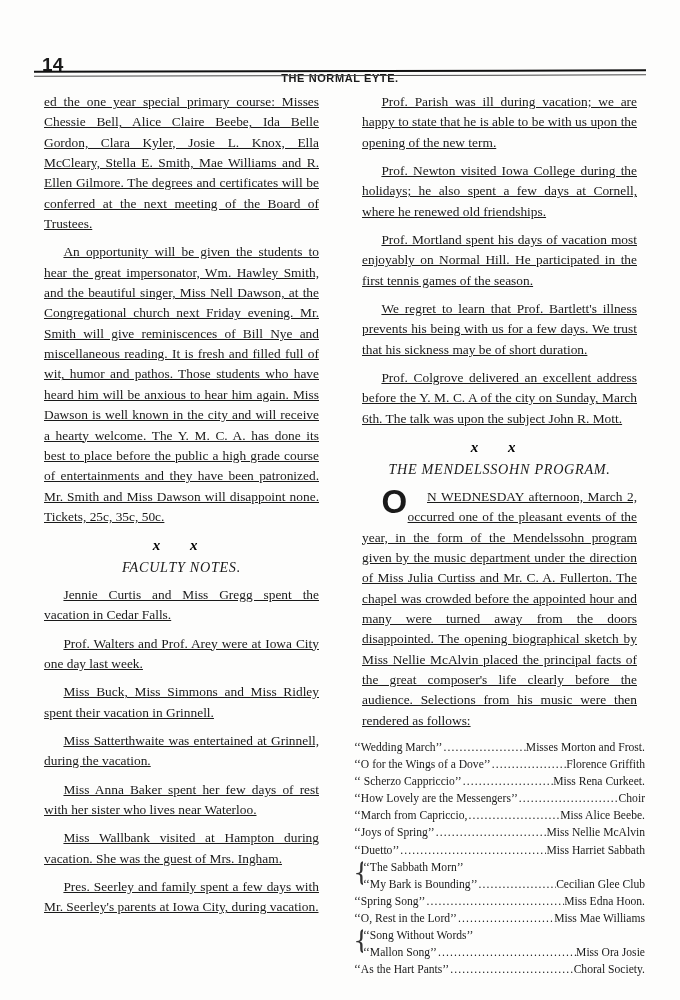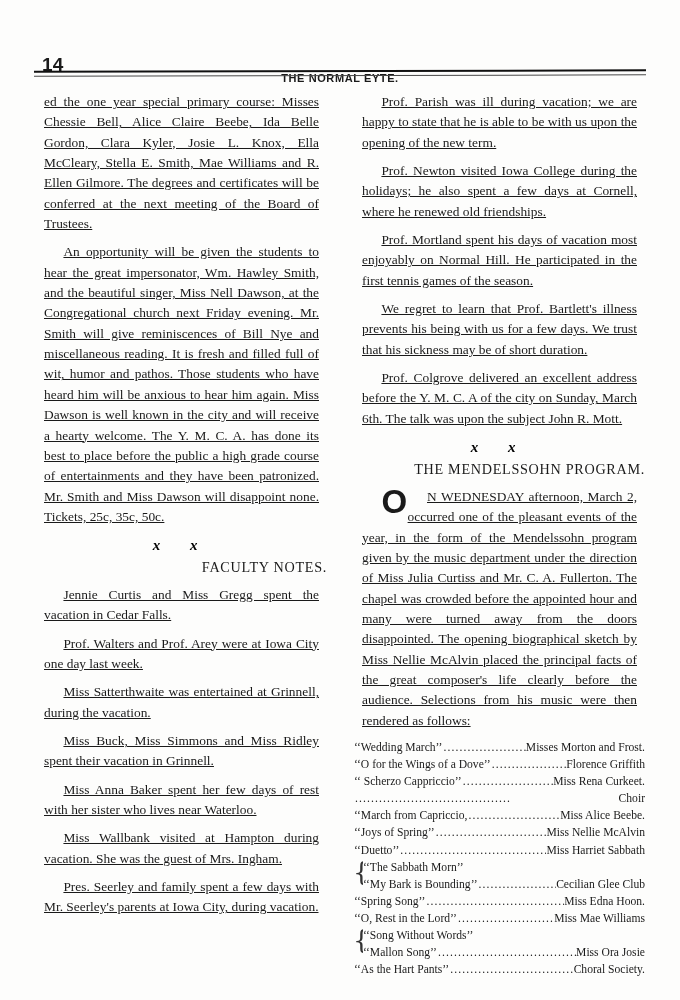--- a/index.html
+++ b/index.html
@@ -101,26 +101,27 @@
     font-family: "Liberation Serif", "DejaVu Serif", serif;
     font-style: italic;
     font-weight: bold;
     font-size: 15px;
     letter-spacing: 13px;
     margin: 3px 0 1px 0;
     color: #000000;
     text-indent: 0;
   }
   .section-head {
-    text-align: right;
+    text-align: center;
     font-size: 14.2px;
     letter-spacing: 0.7px;
     margin: 1px 0 1px 0;
     text-indent: 0;
     white-space: nowrap;
+    font-style: italic;
   }
 
   
   .dropcap-para {
     text-indent: 0;
     position: relative;
   }
   .dropcap {
     float: left;
     font-family: "Liberation Sans", "DejaVu Sans", sans-serif;
@@ -193,22 +194,22 @@
 
   <div class="column" id="col-left">
     <p class="noindent">ed the one year special primary course: Misses Chessie Bell, Alice Claire Beebe, Ida Belle Gordon, Clara Kyler, Josie L. Knox, Ella McCleary, Stella E. Smith, Mae Williams and R. Ellen Gilmore. The degrees and certificates will be conferred at the next meeting of the Board of Trustees.</p>
     <p>An opportunity will be given the students to hear the great impersonator, Wm. Hawley Smith, and the beautiful singer, Miss Nell Dawson, at the Congregational church next Friday evening. Mr. Smith will give reminiscences of Bill Nye and miscellaneous reading. It is fresh and filled full of wit, humor and pathos. Those students who have heard him will be anxious to hear him again. Miss Dawson is well known in the city and will receive a hearty welcome. The Y. M. C. A. has done its best to place before the public a high grade course of entertainments and they have been patronized. Mr. Smith and Miss Dawson will disappoint none. Tickets, 25c, 35c, 50c.</p>
 
     <div class="ornament">x x</div>
     <div class="section-head">FACULTY NOTES.</div>
 
     <p>Jennie Curtis and Miss Gregg spent the vacation in Cedar Falls.</p>
     <p>Prof. Walters and Prof. Arey were at Iowa City one day last week.</p>
+    <p>Miss Buck, Miss Simmons and Miss Ridley spent their vacation in Grinnell.</p>
     <p>Miss Satterthwaite was entertained at Grinnell, during the vacation.</p>
-    <p>Miss Buck, Miss Simmons and Miss Ridley spent their vacation in Grinnell.</p>
     <p>Miss Anna Baker spent her few days of rest with her sister who lives near Waterloo.</p>
     <p>Miss Wallbank visited at Hampton during vacation. She was the guest of Mrs. Ingham.</p>
     <p>Pres. Seerley and family spent a few days with Mr. Seerley's parents at Iowa City, during vacation.</p>
   </div>
 
   <div class="column" id="col-right">
     <p>Prof. Parish was ill during vacation; we are happy to state that he is able to be with us upon the opening of the new term.</p>
     <p>Prof. Newton visited Iowa College during the holidays; he also spent a few days at Cornell, where he renewed old friendships.</p>
     <p>Prof. Mortland spent his days of vacation most enjoyably on Normal Hill. He participated in the first tennis games of the season.</p>
     <p>We regret to learn that Prof. Bartlett's illness prevents his being with us for a few days. We trust that his sickness may be of short duration.</p>
@@ -235,20 +236,21 @@
         <span class="prog-perf">Florence Griffith</span>
       </div>
 
       <div class="prog-line">
         <span class="prog-title">‘‘ Scherzo Cappriccio’’</span>
         <span class="prog-leader">.....................................</span>
         <span class="prog-perf">Miss Rena Curkeet.</span>
       </div>
 
       <div class="prog-line">
+        <span class="prog-title">‘‘How Lovely are the Messengers’’</span>
         <span class="prog-leader">.......................................</span>
         <span class="prog-perf">Choir</span>
       </div>
 
       <div class="prog-line">
         <span class="prog-title">‘‘March from Capriccio,</span>
         <span class="prog-leader">.....................................</span>
         <span class="prog-perf">Miss Alice Beebe.</span>
       </div>
 

